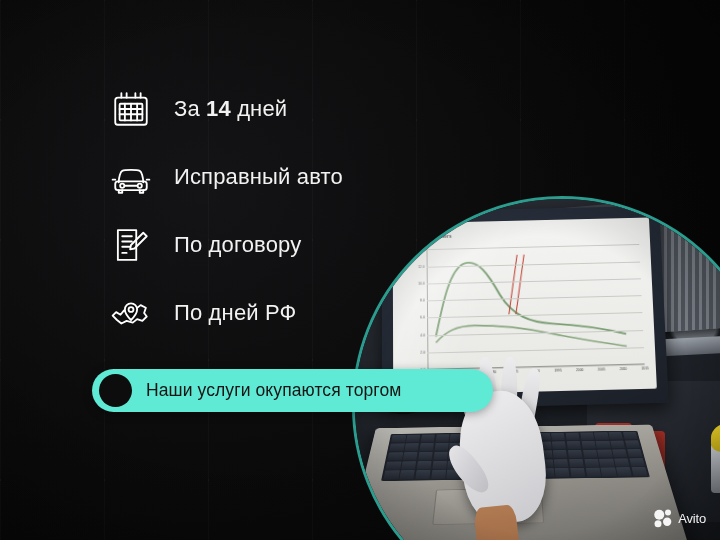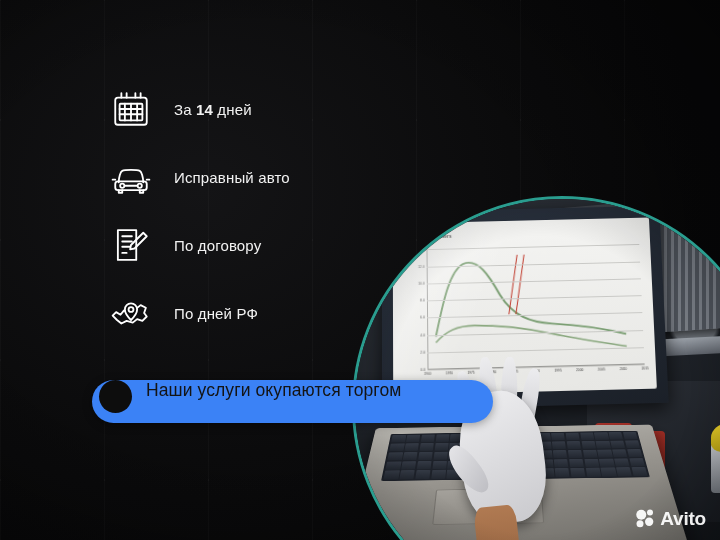--- a/index.html
+++ b/index.html
@@ -204,34 +204,34 @@
   .features {
     position:absolute; left:110px; top:88px;
     display:flex; flex-direction:column;
     gap:26px;
     z-index:5;
   }
   .feature { display:flex; align-items:center; gap:22px; }
   .feat-icon { width:42px; height:42px; flex:0 0 42px; display:block; }
   .feat-label {
     color:#f2f2f2;
-    font-size:15px;
+    font-size:22px;
     letter-spacing:.15px;
     white-space:nowrap;
   }
   .feat-label b { font-weight:bold; }
 
   
   .pill {
     position:absolute;
-    left:92px; top:380px;
+    left:92px; top:369px;
     width:401px; height:43px;
-    background:#3b82f6;
+    background:#5eead4;
     border-radius:22px;
-    display:flex; align-items:flex-start;
+    display:flex; align-items:center;
     padding:0 20px 0 7px;
     gap:14px;
     z-index:8;
     box-shadow:0 2px 10px rgba(0,0,0,.35);
   }
   .pill-dot {
     width:33px; height:33px; flex:0 0 33px;
     border-radius:50%; background:#0d0d0d;
   }
   .pill-text {
@@ -245,22 +245,22 @@
   .avito {
     position:absolute;
     right:14px; bottom:12px;
     display:flex; align-items:center; gap:5px;
     z-index:9;
     opacity:.93;
   }
   .avito-mark { width:20px; height:20px; display:block; }
   .avito-word {
     color:#ffffff;
-    font-size:19px;
-    font-weight:bold;
+    font-size:13px;
+    font-weight:normal;
     letter-spacing:-.2px;
     line-height:1;
   }
 </style>
 </head>
 <body>
 
 <div class="stage">
 
   <div class="bg-texture"></div>

